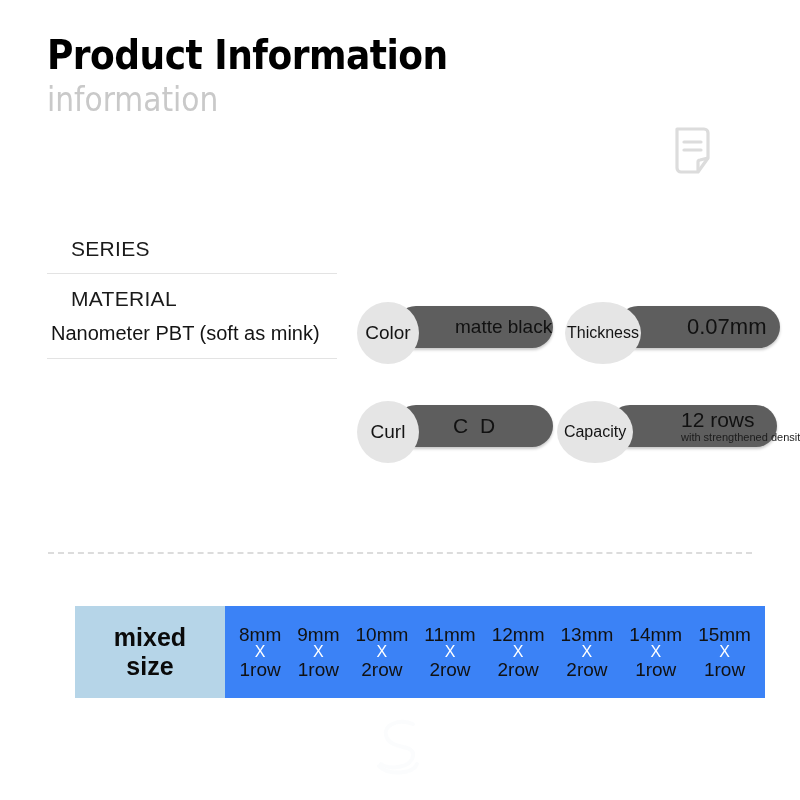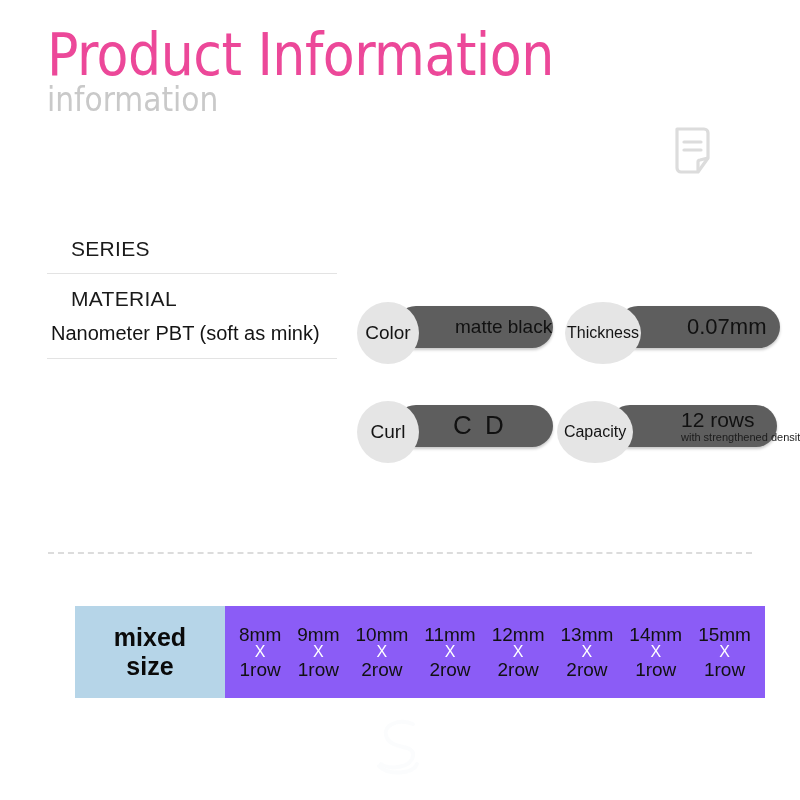--- a/index.html
+++ b/index.html
@@ -23,24 +23,24 @@
 
   
   .header {
     position: absolute;
     left: 47px;
     top: 24px;
     width: 700px;
   }
   .title-main {
     font-family: "DejaVu Sans Condensed", "Liberation Sans Narrow", "Liberation Sans", sans-serif;
-    font-size: 58px;
+    font-size: 40px;
     line-height: 62px;
-    font-weight: 400;
-    color: #ec4899;
+    font-weight: 700;
+    color: #000000;
     letter-spacing: -0.5px;
     white-space: nowrap;
   }
   .title-sub {
     font-family: "DejaVu Sans Condensed", "Liberation Sans Narrow", "Liberation Sans", sans-serif;
     font-size: 33px;
     line-height: 36px;
     font-weight: 400;
     color: #c9c9c9;
     letter-spacing: 0px;
@@ -150,21 +150,21 @@
   }
   .badge.b-thick .badge-key,
   .badge.b-capacity .badge-key { font-size: 16px; }
 
   .badge-val {
     font-size: 19px;
     color: #111111;
     white-space: nowrap;
     line-height: 1.05;
   }
-  .badge.b-curl .badge-val { font-size: 26px; letter-spacing: 3px; }
+  .badge.b-curl .badge-val { font-size: 21px; letter-spacing: 3px; }
   .badge.b-thick .badge-val { font-size: 22px; }
   .badge-val .val-main { display: block; font-size: 21px; }
   .badge-val .val-sub {
     display: block;
     font-size: 11px;
     line-height: 12px;
     color: #1c1c1c;
     letter-spacing: 0;
   }
 
@@ -198,21 +198,21 @@
     flex: none;
   }
   .size-label span {
     font-size: 25px;
     font-weight: bold;
     line-height: 29px;
     color: #0a0a0a;
   }
   .size-grid {
     flex: 1;
-    background: #8b5cf6;
+    background: #3b82f6;
     display: flex;
     align-items: center;
     justify-content: space-around;
     padding: 0 6px;
     box-sizing: border-box;
   }
   .size-cell {
     display: flex;
     flex-direction: column;
     align-items: center;

